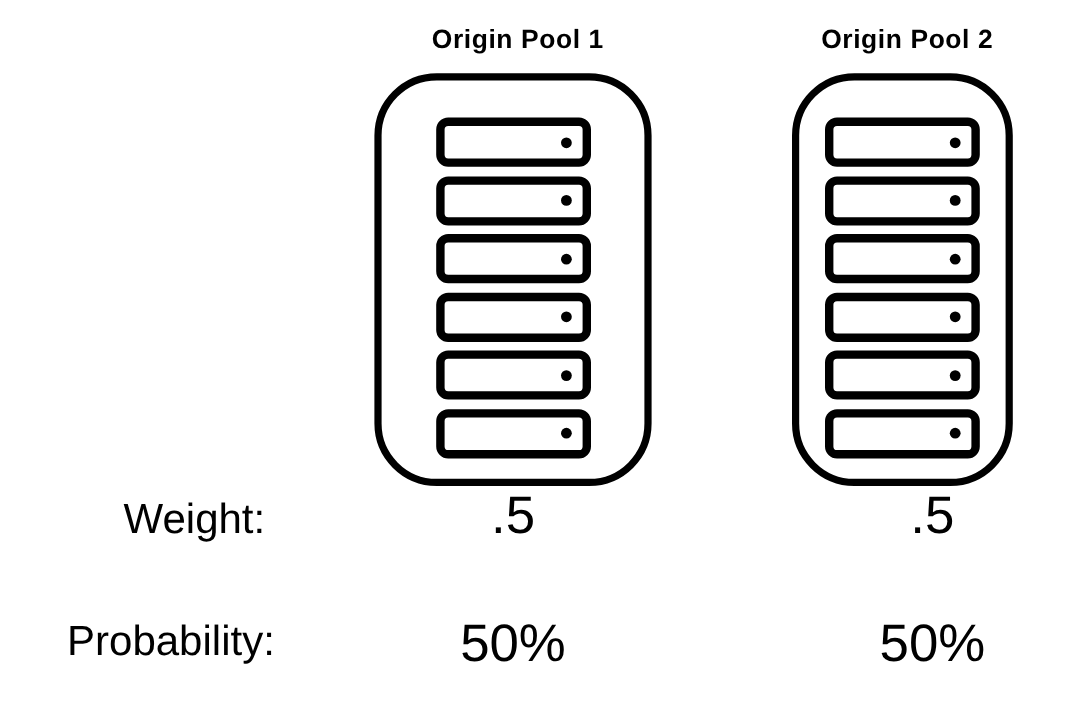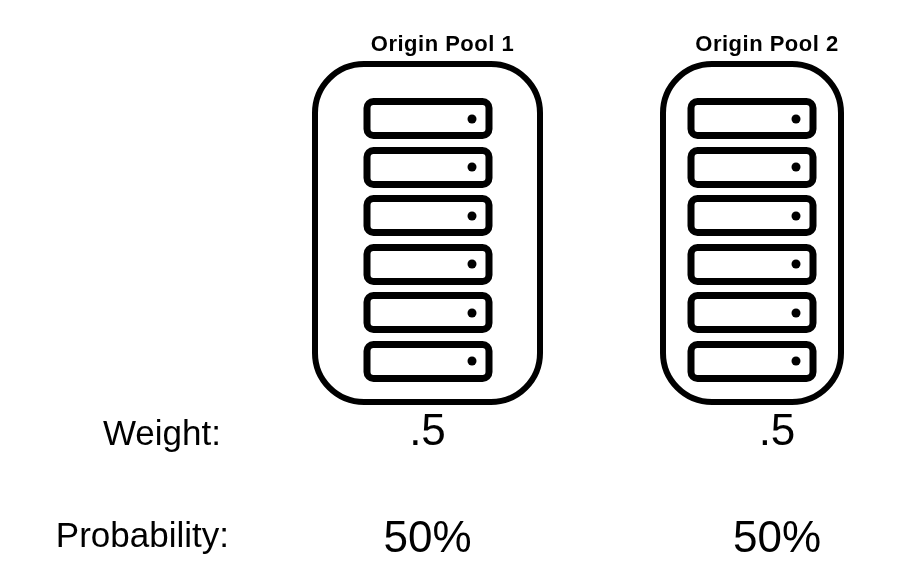--- a/index.html
+++ b/index.html
@@ -16,21 +16,21 @@
   
   .pool { position: absolute; top: 0; height: 410px; }
   .pool-1 { left: 312px; width: 231px; }
   .pool-2 { left: 660px; width: 184px; }
 
   .pool-title {
     position: absolute;
     top: 16px;
     left: 0;
     width: 100%;
-    margin: 15px;
+    margin: 4px;
     text-align: center;
     font-size: 22px;
     font-weight: bold;
     letter-spacing: 0.5px;
     white-space: nowrap;
   }
 
   .pool-box {
     position: absolute;
     top: 61px;

